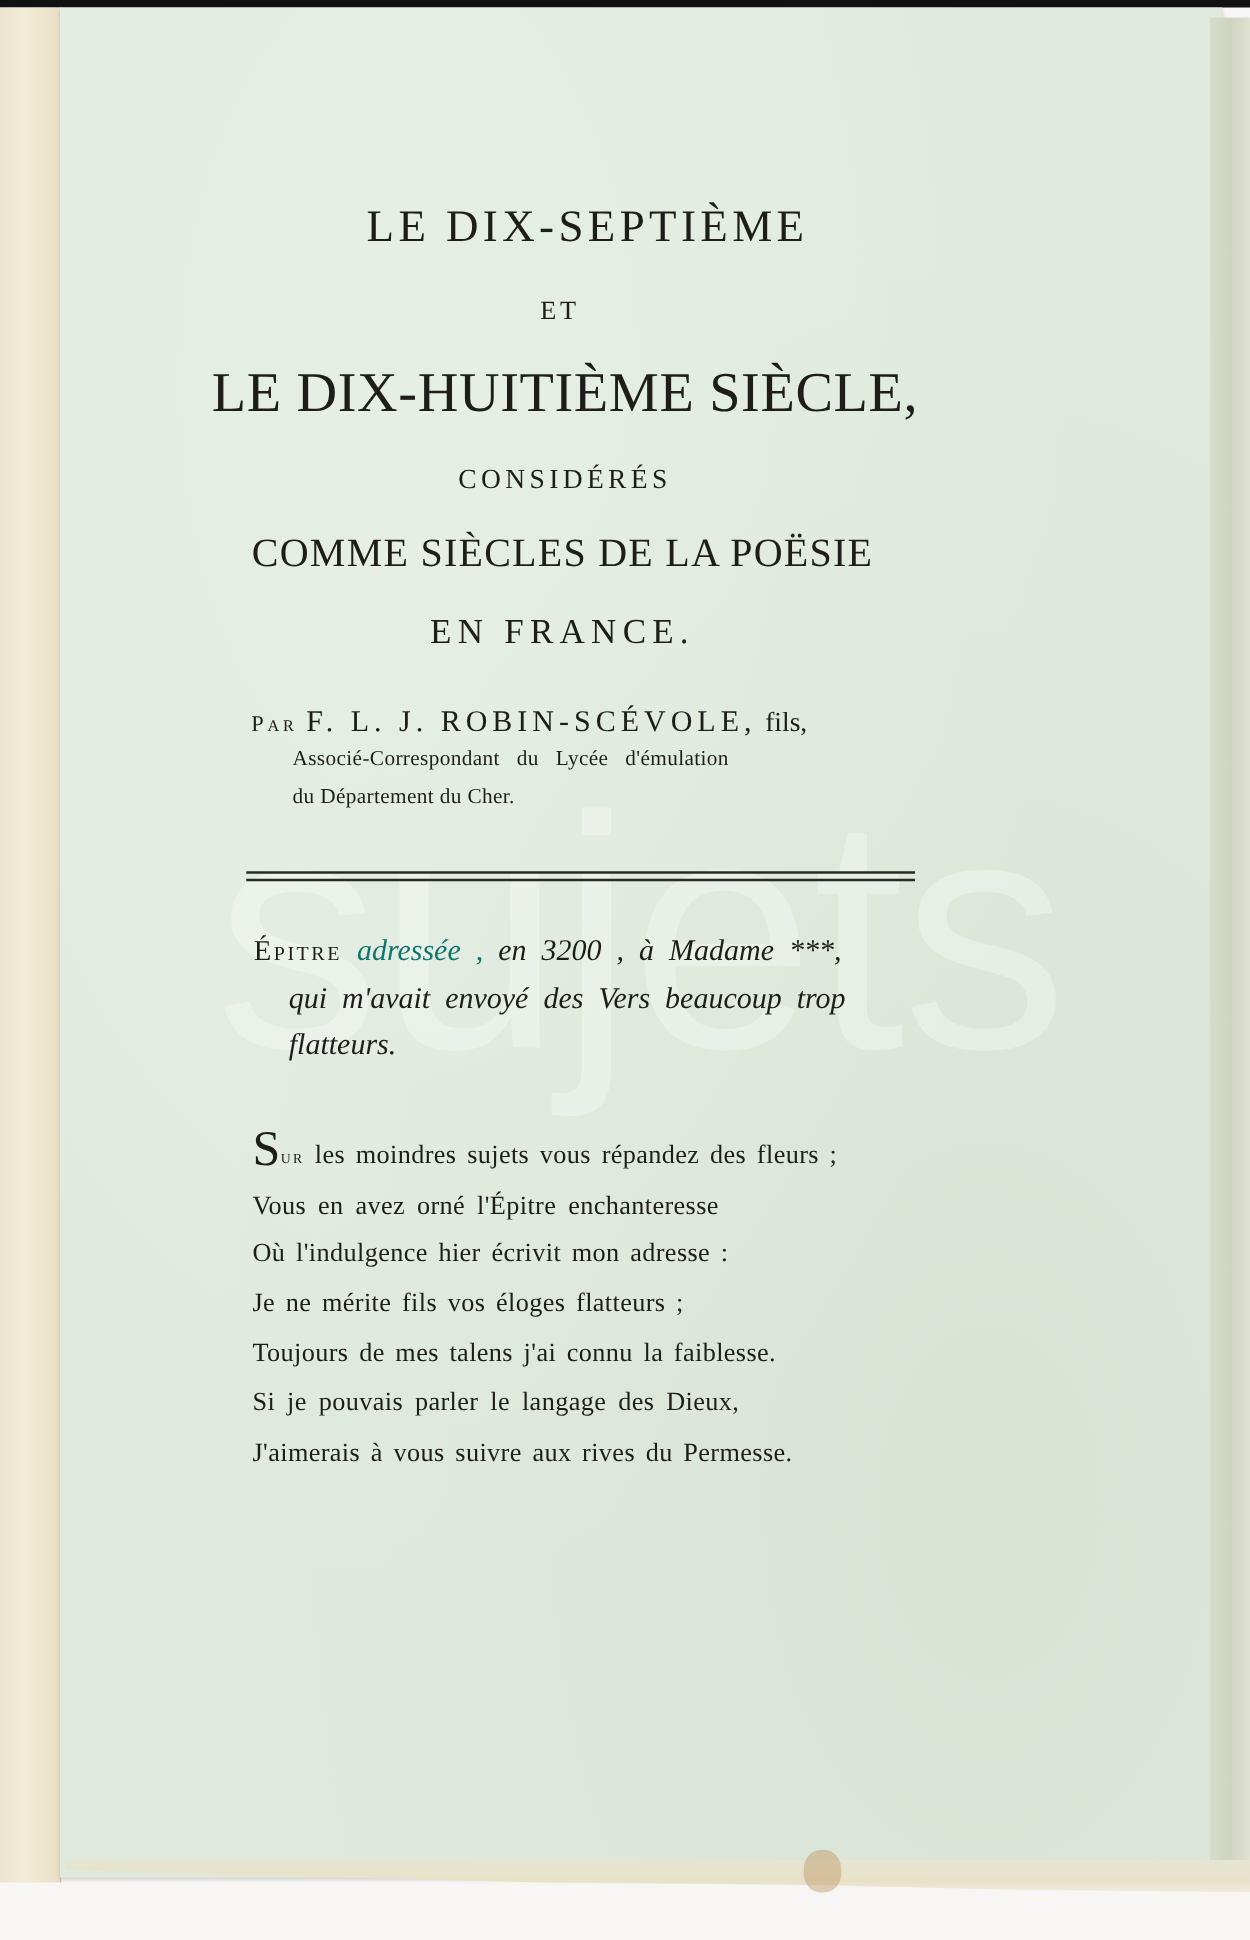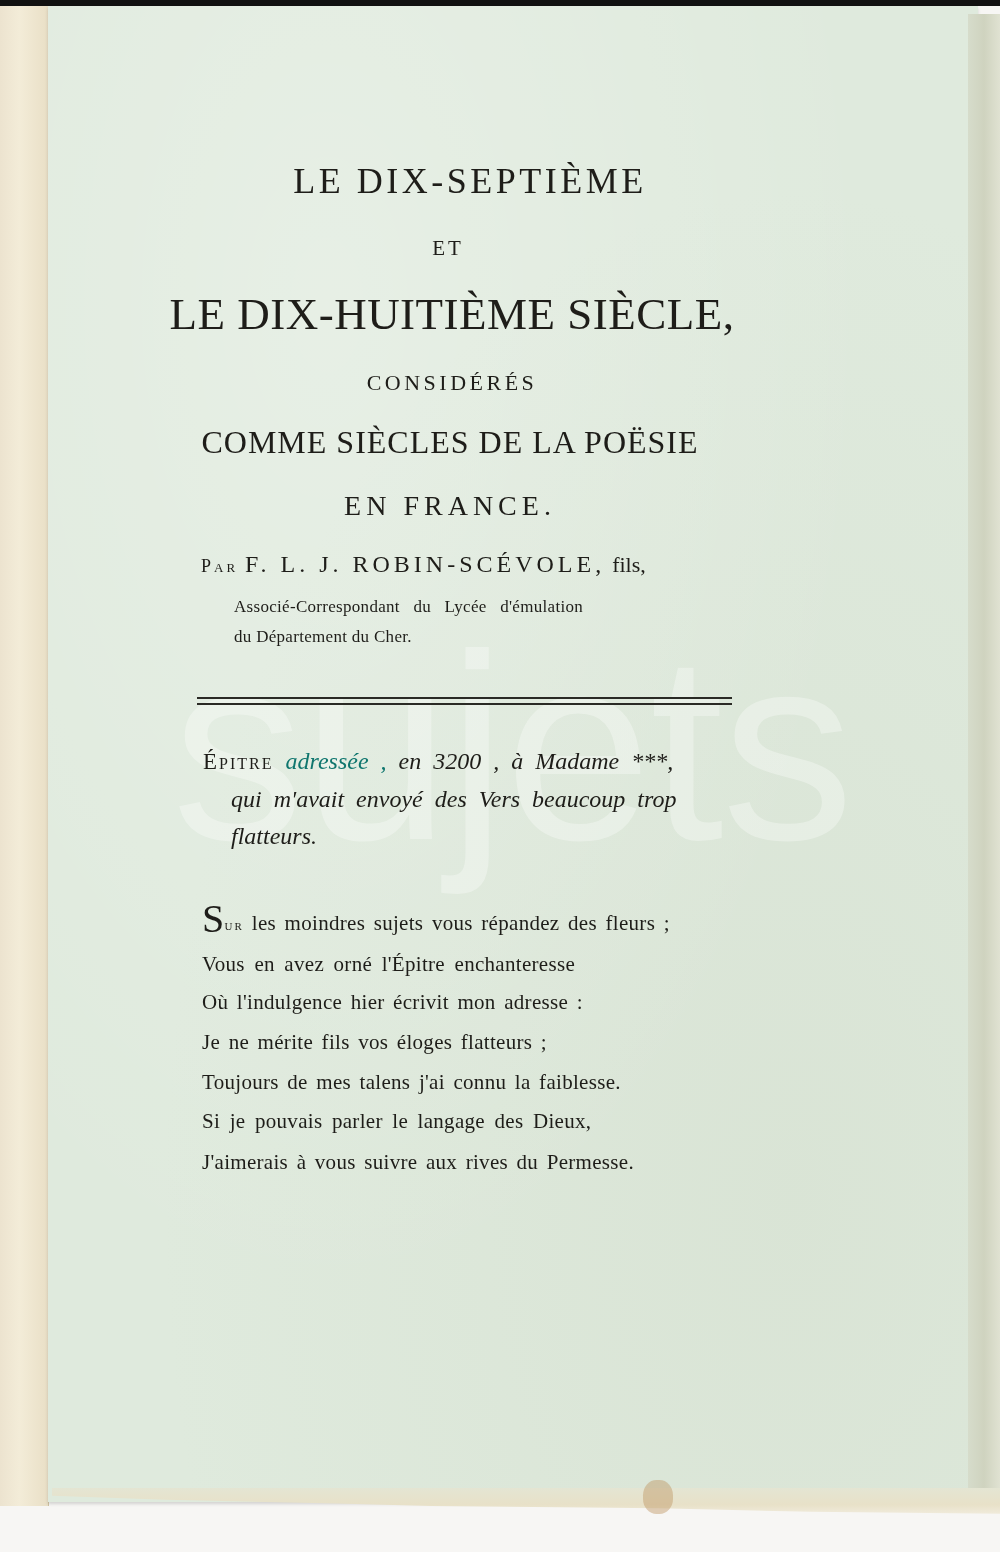--- a/index.html
+++ b/index.html
@@ -40,21 +40,21 @@
       color: rgba(255,255,255,0.32); pointer-events: none; user-select: none;
     }
     .sc { font-variant: small-caps; }
     .c { position: absolute; left: 0; width: 1000px; text-align: center; white-space: nowrap; }
     .t1 { top: 160px; font-size: 36px; letter-spacing: 3.5px; margin-left: -30px; }
     .t2 { top: 236px; font-size: 21px; letter-spacing: 3px; margin-left: -52px; }
     .t3 { top: 288px; font-size: 45px; letter-spacing: 0.5px; margin-left: -48px; }
     .t4 { top: 370px; font-size: 22px; letter-spacing: 3.5px; margin-left: -48px; }
     .t5 { top: 424px; font-size: 32px; letter-spacing: 1px; margin-left: -50px; }
     .t6 { top: 490px; font-size: 28px; letter-spacing: 5px; margin-left: -50px; }
-    .author { position: absolute; left: 201px; top: 551px; font-size: 24px; letter-spacing: 1px; white-space: nowrap; }
+    .author { position: absolute; left: 201px; top: 565px; font-size: 24px; letter-spacing: 1px; white-space: nowrap; }
     .author .by { font-size: 18px; letter-spacing: 3px; }
     .author .name { letter-spacing: 4px; }
     .author .fils { letter-spacing: 0; font-size: 22px; }
     .aff { position: absolute; left: 234px; font-size: 17px; white-space: nowrap; letter-spacing: 0.3px; }
     .aff1 { top: 597px; word-spacing: 9px; }
     .aff2 { top: 627px; }
     .rule { position: absolute; left: 197px; width: 535px; height: 2px; background: #2a2a25; }
     .r1 { top: 697px; } .r2 { top: 703px; }
     .epi { position: absolute; font-style: italic; font-size: 24px; white-space: nowrap; }
     .e1 { left: 203px; top: 748px; word-spacing: 6px; }

